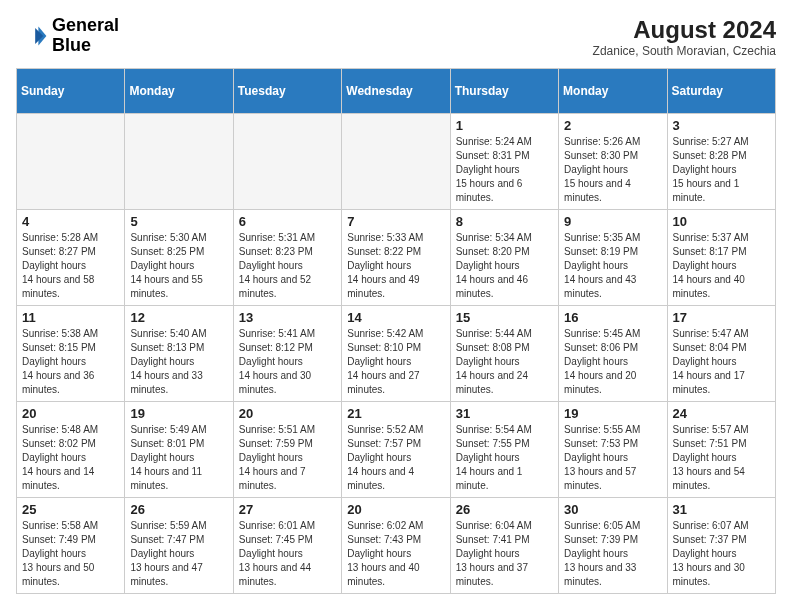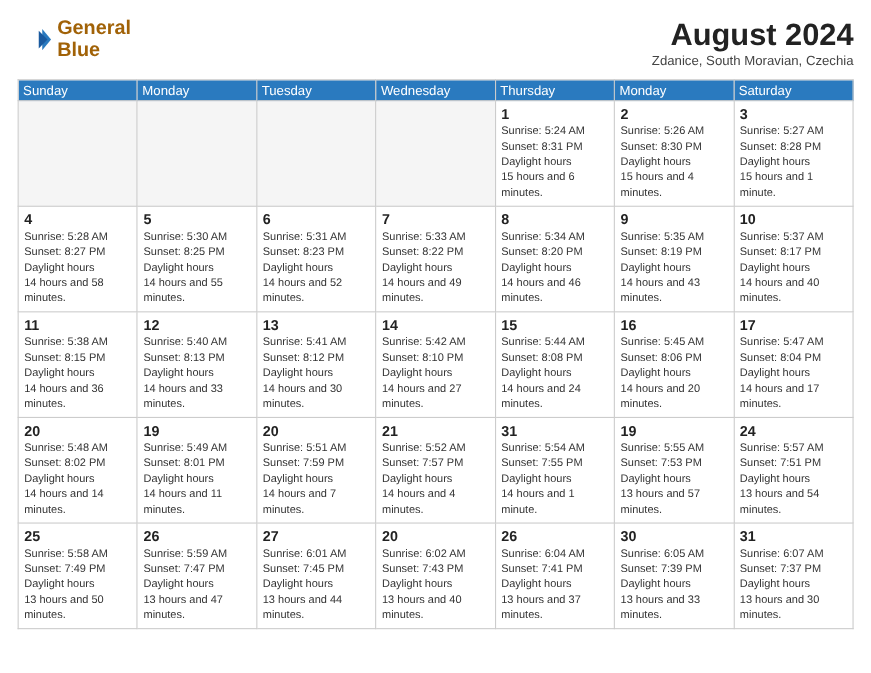--- a/index.html
+++ b/index.html
@@ -21,49 +21,49 @@
       align-items: center;
       gap: 4px;
     }
     .logo-text {
       font-size: 18px;
       font-weight: bold;
       color: #1a1a2e;
       line-height: 1.1;
     }
     .logo-text span {
-      color: #a16207;
+      color: #000000;
     }
     .logo-icon {
       width: 32px;
       height: 32px;
     }
     .title-block {
       text-align: right;
     }
     .month-year {
-      font-size: 28px;
+      font-size: 24px;
       font-weight: bold;
       color: #222;
     }
     .location {
       font-size: 12px;
       color: #444;
     }
     table {
       width: 100%;
       border-collapse: collapse;
       table-layout: fixed;
     }
     thead th {
       background-color: #2a7abf;
       color: #fff;
       font-size: 12px;
-      font-weight: normal;
-      padding: 2px 4px;
+      font-weight: bold;
+      padding: 15px 4px;
       text-align: left;
       border: 1px solid #ccc;
     }
     td {
       vertical-align: top;
       border: 1px solid #ccc;
       padding: 4px 5px;
       font-size: 10.5px;
       color: #222;
       height: 85px;

